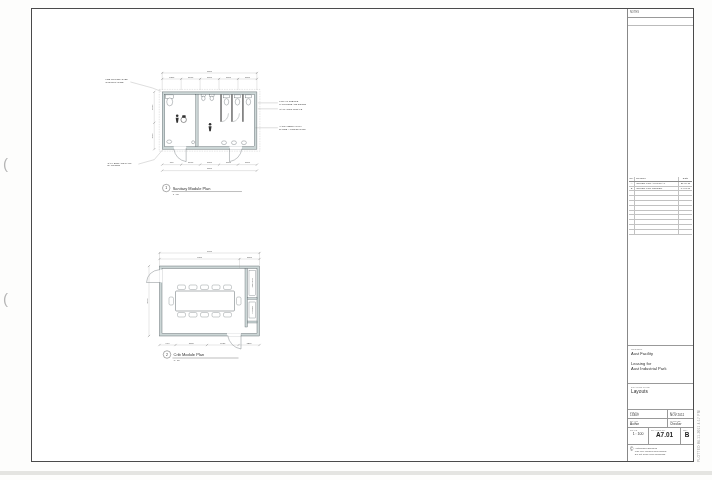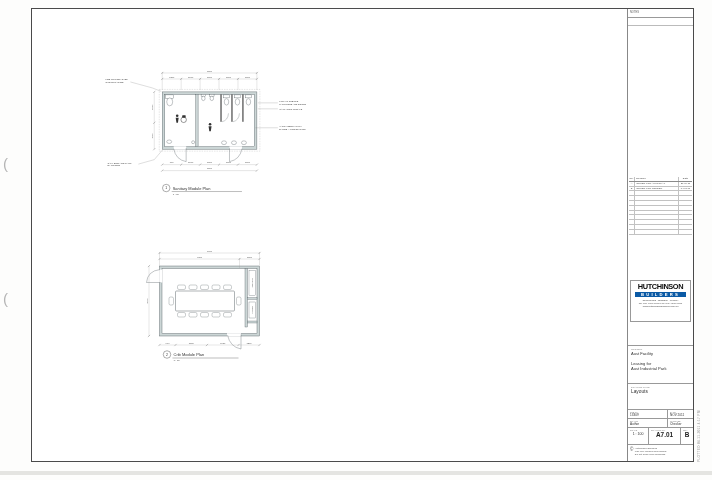--- a/index.html
+++ b/index.html
@@ -355,27 +355,20 @@
             <span class="rc2"></span>
             <span class="rc3"></span>
           </div>
         <div class="rrow">
             <span class="rc1"></span>
             <span class="rc2"></span>
             <span class="rc3"></span>
           </div>
       </div>
 
-      <div class="tb-logo">
-        <div class="lg1">HUTCHINSON</div>
-        <div class="lg2">BUILDERS</div>
-        <div class="lgc">Toowoomba  .  Brisbane  .  Sydney</div>
-        <div class="lgc">Tel (07) 4600 0000   Fax (07) 4600 0000</div>
-        <div class="lgc">www.hutchinsonbuilders.com.au</div>
-      </div>
 
       <div class="tb-proj">
         <div class="slab">PROJECT</div>
         <div class="sval">Aust Facility</div>
         <div style="height:4px"></div>
         <div class="sval">Leasing for</div>
         <div class="sval">Aust Industrial Park</div>
       </div>
 
       <div class="tb-title">

